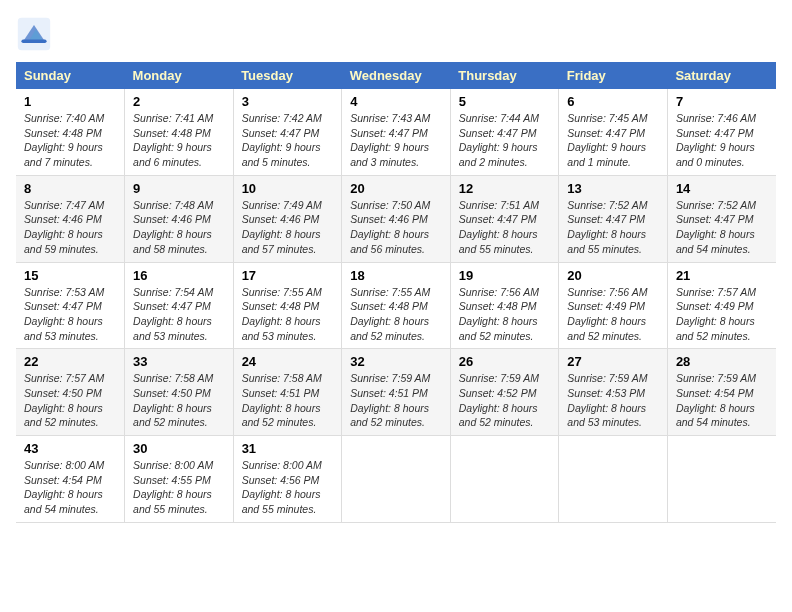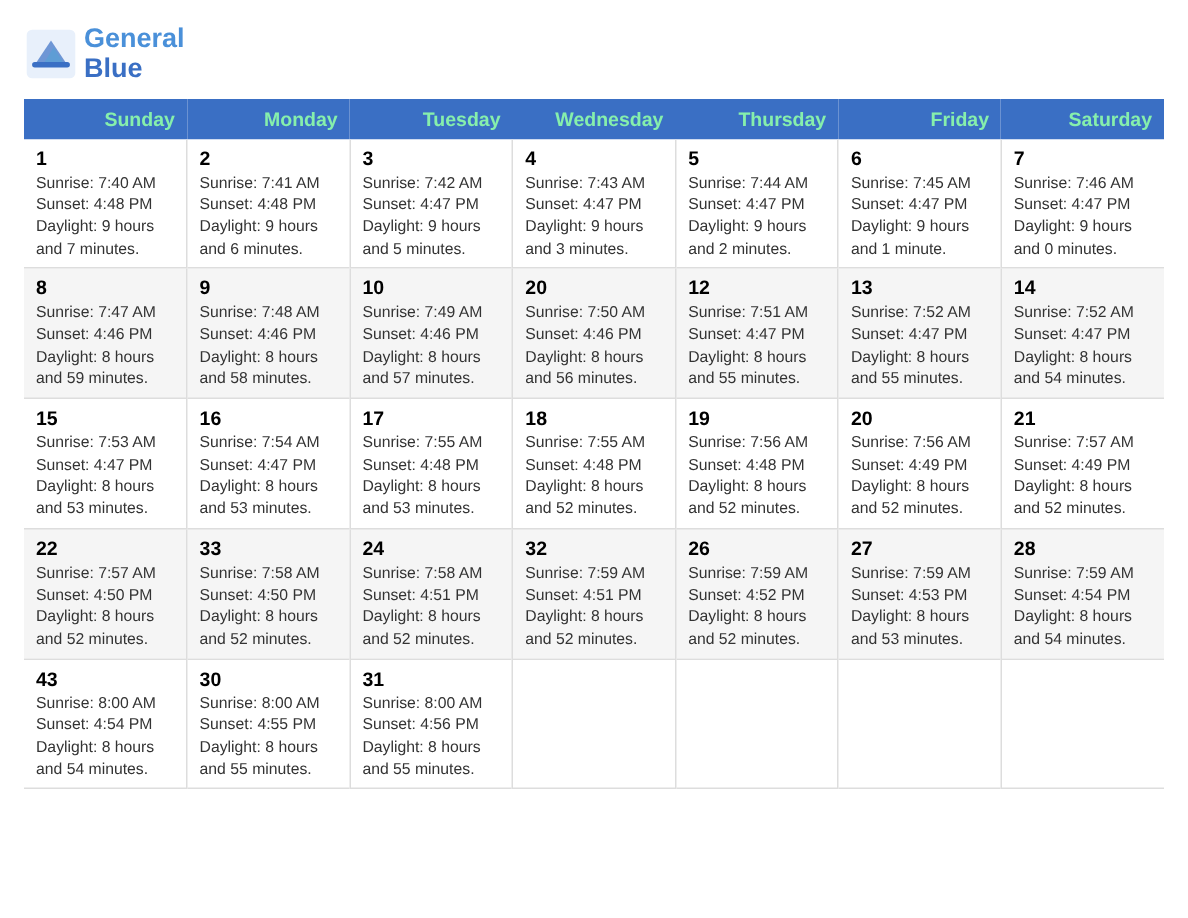--- a/index.html
+++ b/index.html
@@ -46,22 +46,22 @@
       font-size: 14px;
       color: #555;
     }
     table {
       width: 100%;
       border-collapse: collapse;
       font-size: 11px;
     }
     thead tr th {
       background-color: #3a6fc4;
-      color: #86efac;
-      text-align: right;
+      color: #fef9c3;
+      text-align: left;
       padding: 6px 8px;
       font-size: 13px;
       font-weight: bold;
     }
     tbody tr {
       border-bottom: 1px solid #ddd;
     }
     tbody tr:nth-child(even) {
       background-color: #f5f5f5;
     }
@@ -79,37 +79,34 @@
     .day-num {
       font-weight: bold;
       font-size: 13px;
       display: block;
       margin-bottom: 2px;
     }
     .day-detail {
       color: #333;
       font-size: 10.5px;
       line-height: 1.4;
+      font-style: italic;
     }
   </style>
 </head>
 <body>
 
 <div class="header">
   <div class="logo">
     <svg class="logo-icon" viewBox="0 0 40 40">
       <rect x="2" y="2" width="36" height="36" rx="4" fill="#e8f0fb"></rect>
       <path d="M8 28 L20 10 L32 28 Z" fill="#3a6fc4" opacity="0.7"></path>
       <path d="M14 28 L22 15 L30 28 Z" fill="#5a9fd4" opacity="0.8"></path>
       <rect x="6" y="26" width="28" height="4" rx="2" fill="#3a6fc4"></rect>
     </svg>
-    <div class="logo-text">
-      <div><span>General</span></div>
-      <div><span style="color:#3a6fc4">Blue</span></div>
-    </div>
   </div>
   <div class="title-block">
     <div class="month-title"></div>
     <div class="location"></div>
   </div>
 </div>
 
 <table>
   <thead>
     <tr>

